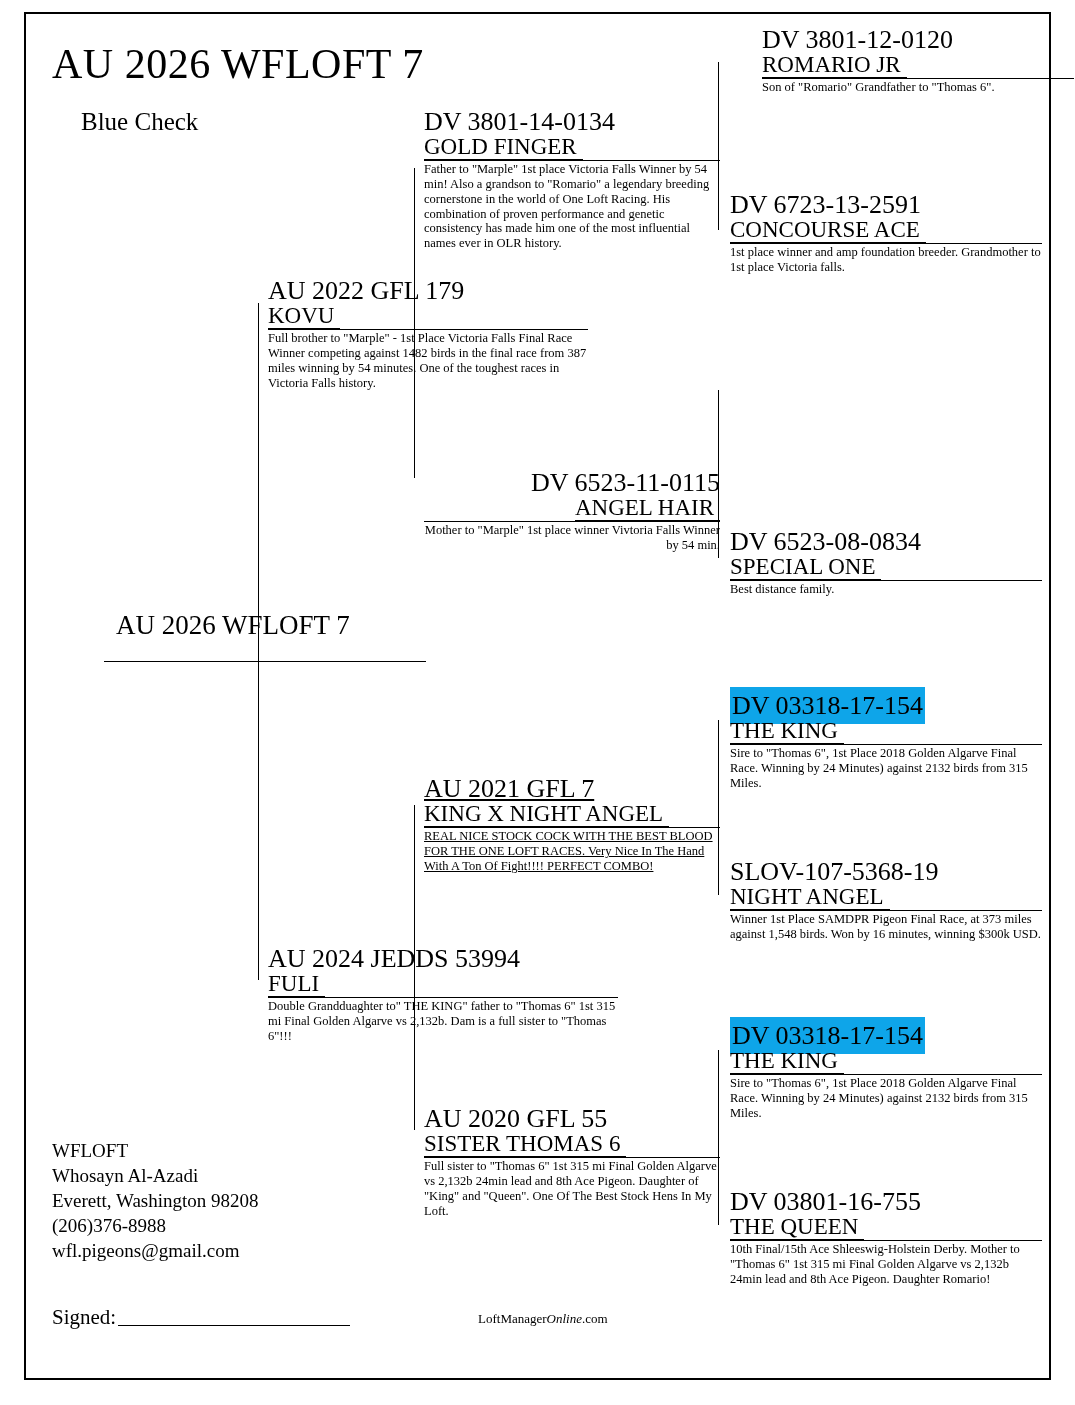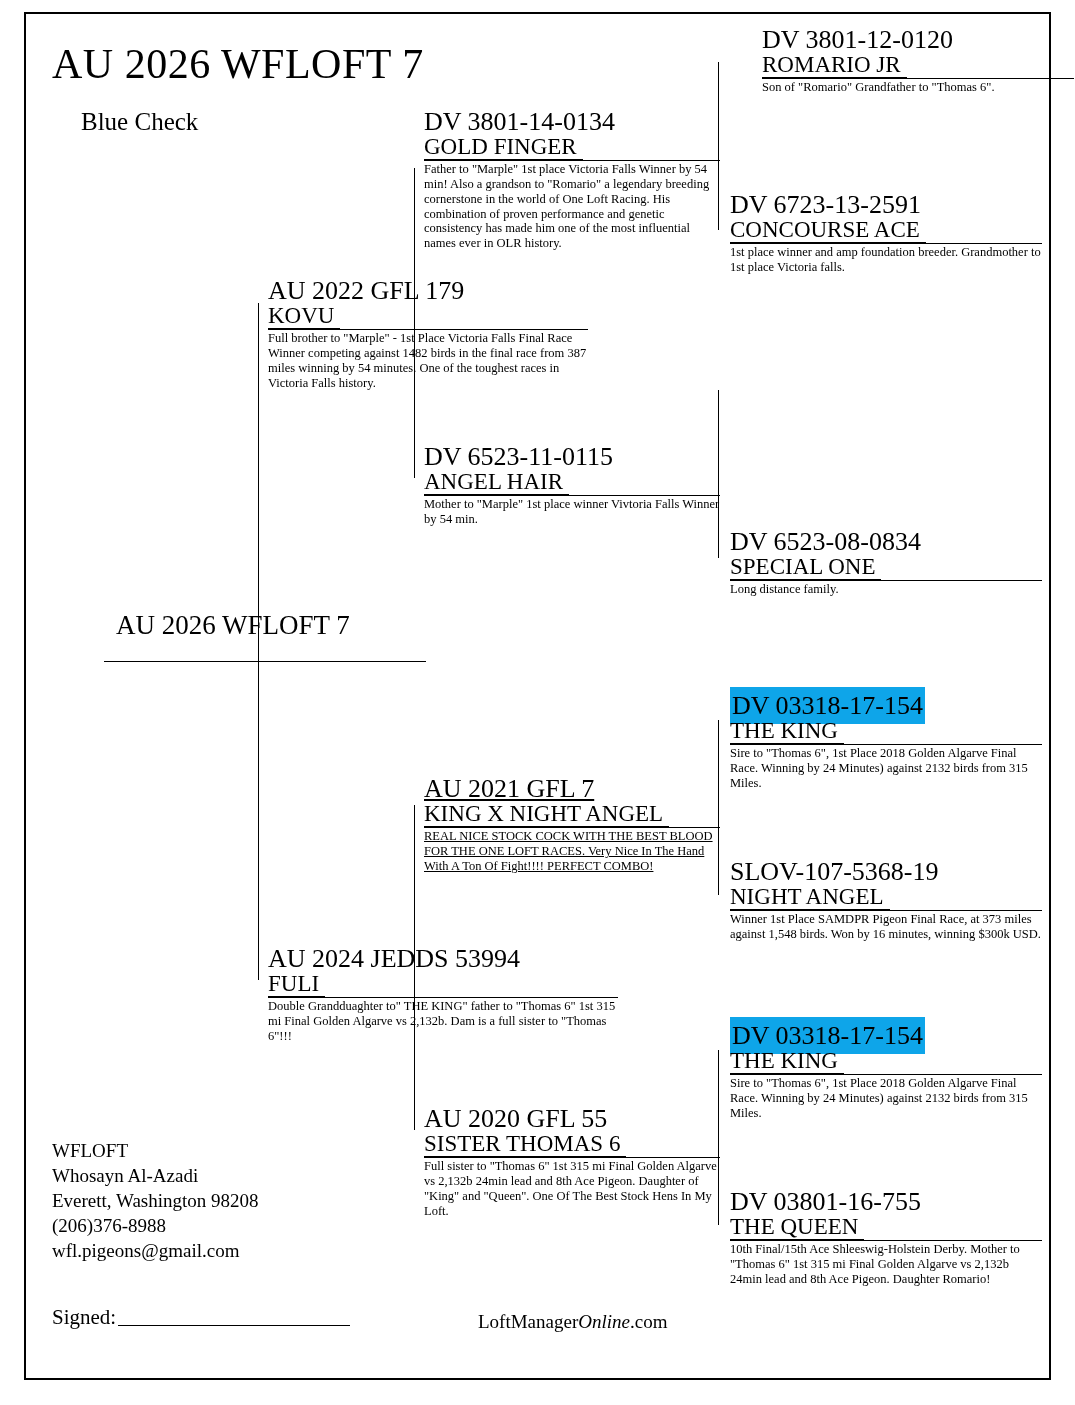--- a/index.html
+++ b/index.html
@@ -81,21 +81,21 @@
   }
   .sign-line {
     border-bottom: 1.6px solid #000;
     display: inline-block;
     width: 232px;
     height: 1px;
     vertical-align: -2px;
     margin-left: 2px;
   }
   .brand {
-    font-size: 19px;
+    font-size: 13px;
     white-space: nowrap;
   }
   .brand em { font-style: italic; }
 </style>
 </head>
 <body>
 
 <div id="page">
   <div class="frame"></div>
 
@@ -133,30 +133,30 @@
     <div class="bird-note">1st place winner and amp foundation breeder. Grandmother to 1st place Victoria falls.</div>
   </div>
 
   <div class="abs" style="left:268px; top:277px; width:320px;">
     <div class="bird-id">AU 2022 GFL 179</div>
     <div class="bird-name">KOVU</div>
     <div class="bird-note">Full brother to "Marple" - 1st Place Victoria Falls Final Race Winner competing against 1482 birds in the final race from 387 miles winning by 54 minutes. One of the toughest races in Victoria Falls history.</div>
   </div>
 
 
-  <div class="abs" style="left:424px; top:443px; width:296px;">
+  <div class="abs" style="left:424px; top:469px; width:296px;text-align:right;">
     <div class="bird-id">DV 6523-11-0115</div>
     <div class="bird-name">ANGEL HAIR</div>
     <div class="bird-note">Mother to "Marple" 1st place winner Vivtoria Falls Winner by 54 min.</div>
   </div>
 
   <div class="abs" style="left:730px; top:528px; width:312px;">
     <div class="bird-id">DV 6523-08-0834</div>
     <div class="bird-name">SPECIAL ONE</div>
-    <div class="bird-note">Long distance family.</div>
+    <div class="bird-note">Best distance family.</div>
   </div>
 
   <div class="abs self-id" style="left:116px; top:610px;">AU 2026 WFLOFT 7</div>
 
   <div class="abs" style="left:730px; top:692px; width:312px;">
     <div class="bird-id"><span class="highlight">DV 03318-17-154</span></div>
     <div class="bird-name">THE KING</div>
     <div class="bird-note">Sire to "Thomas 6", 1st Place 2018 Golden Algarve Final Race. Winning by 24 Minutes) against 2132 birds from 315 Miles.</div>
   </div>
 

